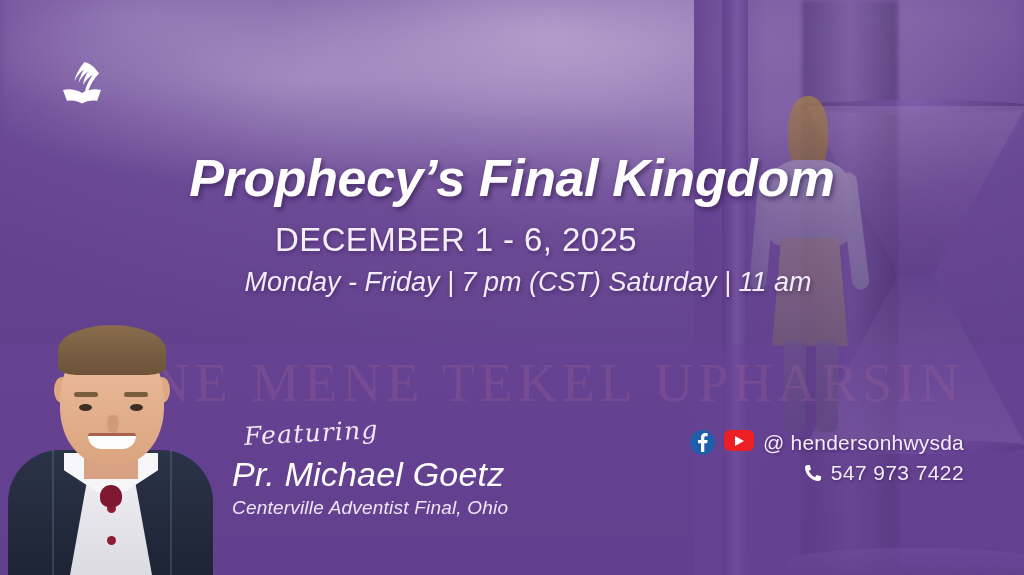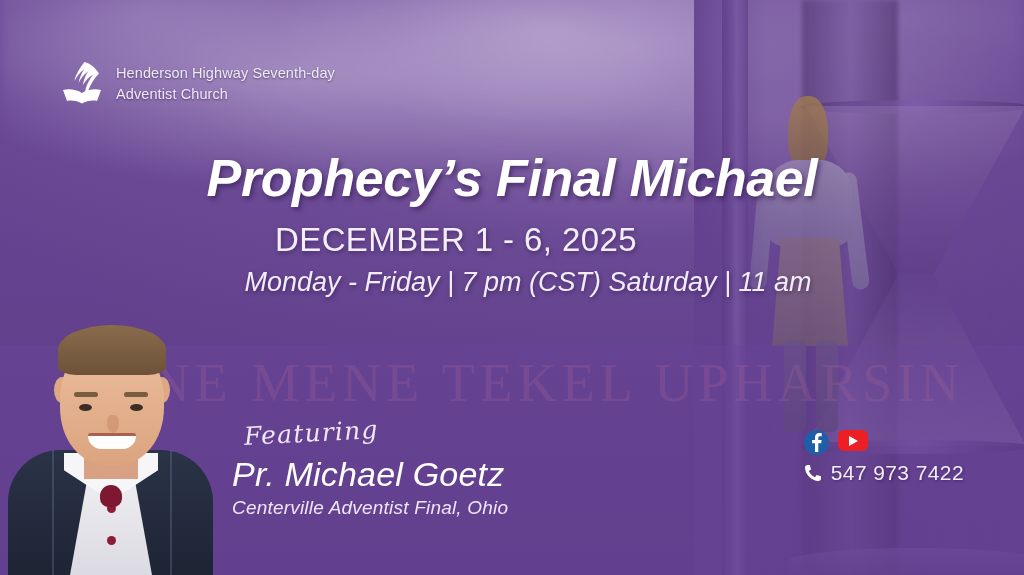--- a/index.html
+++ b/index.html
@@ -375,25 +375,23 @@
   </div>
 
   <div class="brand">
     <svg class="brand-mark" viewBox="0 0 40 48">
       <g fill="#ffffff">
         <path d="M22.5 2 C17 9 13.5 15 12.5 21 C15 16 18 12.5 22 9.5 C19.5 13.5 17.5 18 16.5 23 C19 18 22 14.5 26 11.5 C23.5 15.5 21.5 20 21 25 C24 20 27 17 31 14.5 C27 20 24 26 23 31.5 L26 31.5 C28 25 32 18.5 37 13.5 C33 7.5 28.5 3.5 22.5 2 Z"></path>
         <path d="M20 30 C14 27 7 26.5 1.5 28 L1.5 33 C7 31.5 14 32 19.5 35 L19.5 45 C13.5 41.5 6.5 40.5 0.5 42 L0.5 37.5 C0.5 37.5 0.5 37.5 0.5 37.5 Z" opacity="0"></path>
         <path d="M20 33 C14.5 29.5 7 28.5 1 30 L5 41 C10 40 15.5 41 20 43.5 C24.5 41 30 40 35 41 L39 30 C33 28.5 25.5 29.5 20 33 Z"></path>
       </g>
     </svg>
-    <div class="brand-name">Henderson Highway Seventh-day
-Adventist Church</div>
   </div>
 
-  <div class="title">Prophecy’s Final Michael</div>
+  <div class="title">Prophecy’s Final Kingdom</div>
   <div class="dateline">DECEMBER 1 - 6, 2025</div>
   <div class="times">Monday - Friday | 7 pm (CST)
 Saturday | 11 am</div>
 
   <div class="feature">
     <div class="feature-script">Featuring</div>
     <div class="feature-name">Pr. Michael Goetz</div>
     <div class="feature-church">Centerville Adventist Final, Ohio</div>
   </div>
 
@@ -403,20 +401,21 @@
       <div class="socials">
         <div class="fb">
           <svg width="11" height="19" viewBox="0 0 11 19">
             <path d="M7.3 19 L7.3 10.3 L10.2 10.3 L10.6 6.9 L7.3 6.9 L7.3 4.9 C7.3 3.9 7.6 3.3 9 3.3 L10.7 3.3 L10.7 0.2 C10.4 0.15 9.4 0.05 8.2 0.05 C5.7 0.05 4 1.6 4 4.5 L4 6.9 L1.1 6.9 L1.1 10.3 L4 10.3 L4 19 Z" fill="#ffffff"></path>
           </svg>
         </div>
         <div class="yt">
           <div class="yt-tri"></div>
         </div>
       </div>
+      <span class="c-handle">@ hendersonhwysda</span>
     </div>
 
     <div class="c-row">
       <svg class="phone-ic" viewBox="0 0 18 18">
         <path d="M3.4 1 C2.2 1 1 2.2 1 3.5 C1 10.4 7.6 17 14.5 17 C15.8 17 17 15.8 17 14.6 L17 12.2 L12.6 11 L11 13.3 C8.6 12.2 5.8 9.4 4.7 7 L7 5.4 L5.8 1 Z" fill="#ffffff"></path>
       </svg>
       <span class="c-phone">547 973 7422</span>
     </div>
   </div>
 

